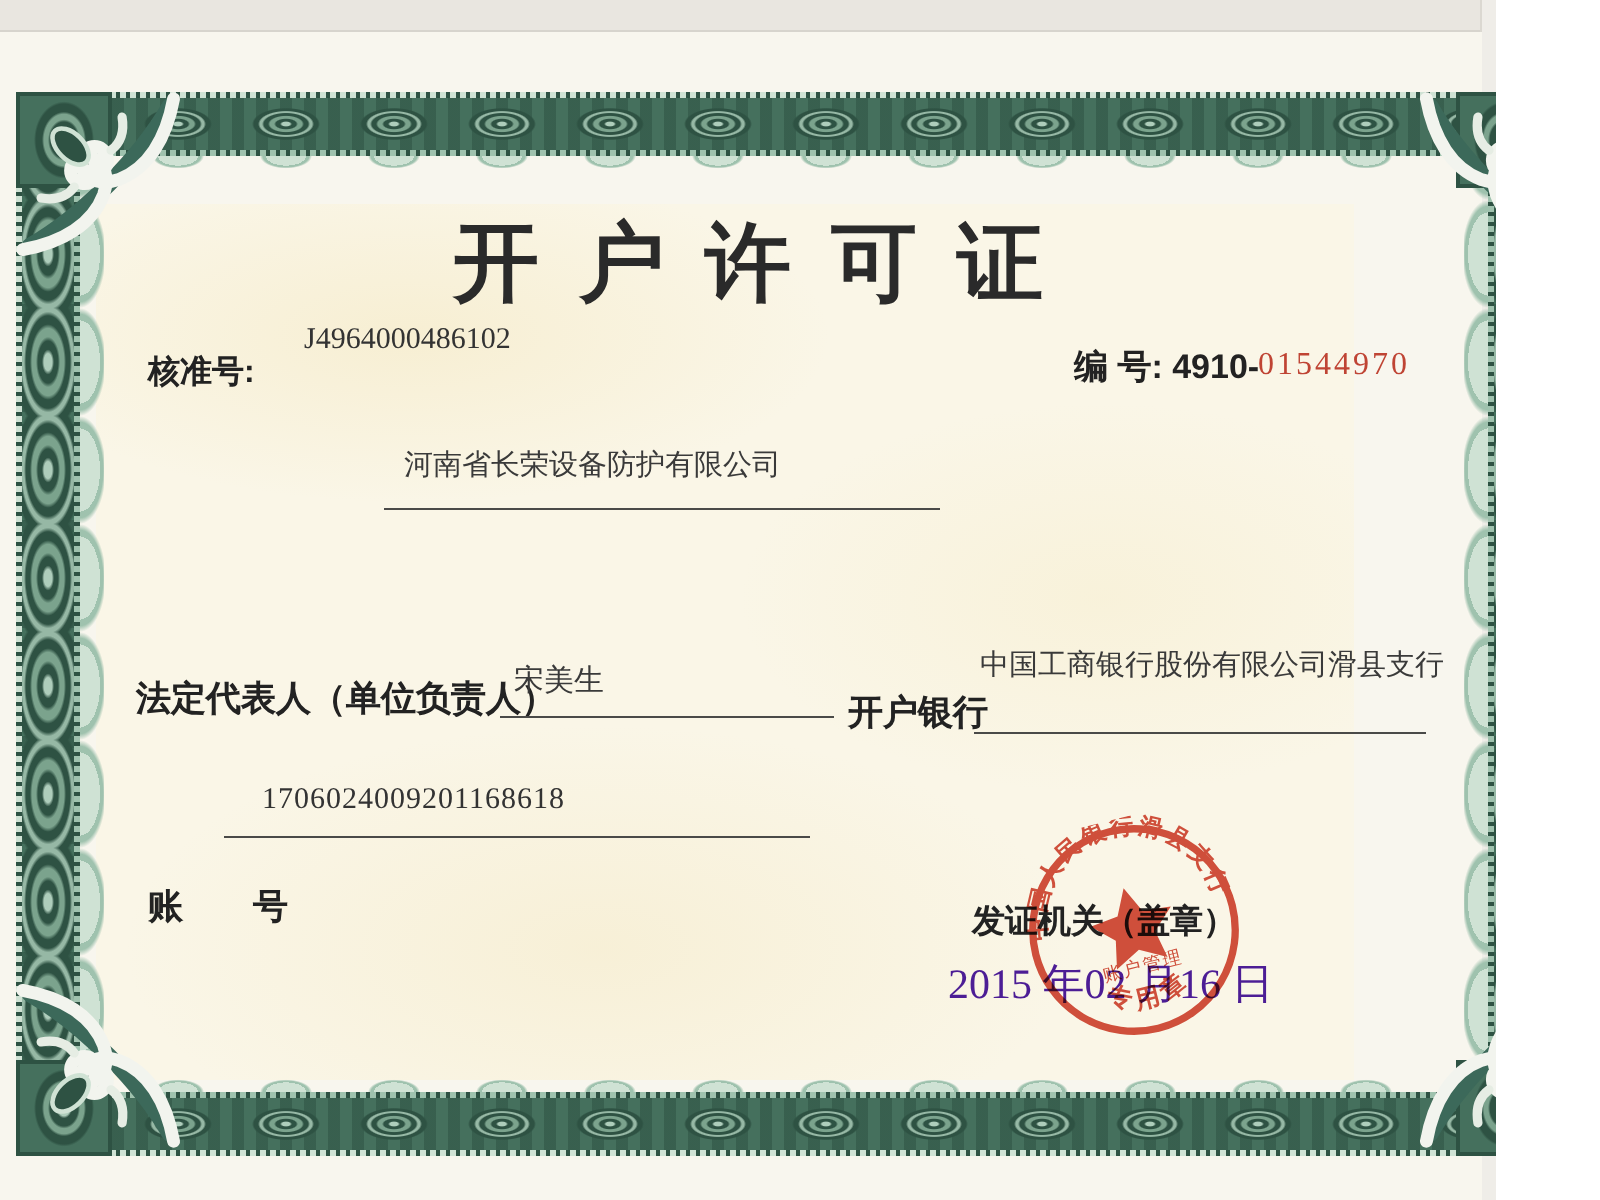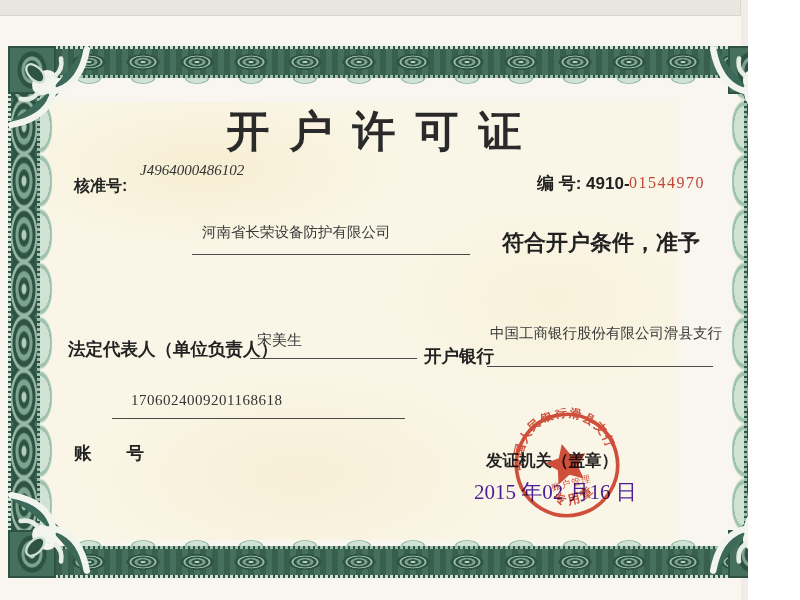--- a/index.html
+++ b/index.html
@@ -102,29 +102,28 @@
   <svg class="corner-orn" style="left:704px;top:486px;transform:rotate(180deg);" viewBox="0 0 100 100">
     <path d="M12,88 C40,72 72,40 88,12" stroke="#3c695a" stroke-width="9" fill="none" stroke-linecap="round"></path>
     <path d="M8,90 C30,86 46,76 52,60 C56,48 50,38 40,40 C32,42 32,52 40,54 C46,55 49,50 47,45" fill="none" stroke="#f2f4ee" stroke-width="7" stroke-linecap="round"></path>
     <path d="M90,8 C86,30 76,46 60,52 C48,56 38,50 40,40 C42,32 52,32 54,40 C55,46 50,49 45,47" fill="none" stroke="#f2f4ee" stroke-width="7" stroke-linecap="round"></path>
     <path d="M18,62 Q30,64 36,56 M62,18 Q64,30 56,36" stroke="#e6ede4" stroke-width="5" fill="none" stroke-linecap="round"></path>
     <ellipse cx="34" cy="34" rx="7" ry="12" transform="rotate(-45 34 34)" fill="#2e5243" stroke="#cfe2d4" stroke-width="2.5"></ellipse>
   </svg>
 
   <div class="abs title">开户许可证</div>
 
-  <div class="abs serif" style="left:140px;top:162px;font-size:15px;color:#333;font-style:italic;">J4964000486102</div>
+  <div class="abs serif" style="left:152px;top:162px;font-size:15px;color:#333;">J4964000486102</div>
   <div class="abs label-b" style="left:74px;top:176px;font-size:16px;">核准号:</div>
 
   <div class="abs" style="left:537px;top:172px;font-size:17px;color:#222;font-weight:bold;">编 号: 4910-</div>
   <div class="abs serif red" style="left:629px;top:174px;font-size:16px;letter-spacing:1.5px;">01544970</div>
 
   <div class="abs serif" style="left:202px;top:223px;font-size:14.5px;color:#3a3a3a;">河南省长荣设备防护有限公司</div>
   <div class="rule" style="left:192px;top:254px;width:278px;"></div>
-  <div class="abs label-b" style="left:502px;top:228px;font-size:22px;">符合开户条件，准予</div>
 
 
   <div class="abs label-b" style="left:68px;top:337px;font-size:17.5px;">法定代表人（单位负责人）</div>
   <div class="abs serif" style="left:257px;top:331px;font-size:15px;color:#3a3a3a;">宋美生</div>
   <div class="rule" style="left:250px;top:358px;width:167px;"></div>
 
   <div class="abs label-b" style="left:424px;top:344px;font-size:17.5px;">开户银行</div>
   <div class="abs serif" style="left:490px;top:325px;font-size:14.5px;line-height:17px;width:236px;white-space:normal;color:#3a3a3a;">中国工商银行股份有限公司滑县支行</div>
   <div class="rule" style="left:487px;top:366px;width:226px;"></div>
 

